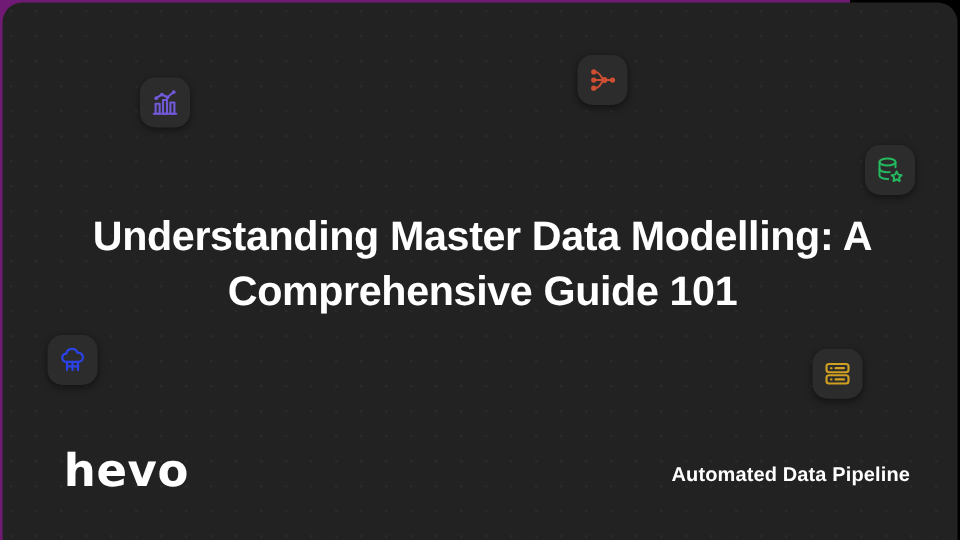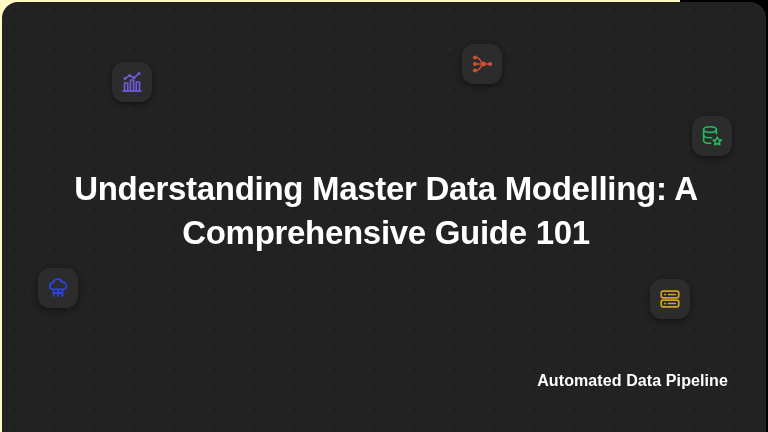--- a/index.html
+++ b/index.html
@@ -5,21 +5,21 @@
   * { margin:0; padding:0; box-sizing:border-box; }
   html, body {
     width:768px; height:432px;
     background:#000000;
     overflow:hidden;
     font-family:"Liberation Sans", sans-serif;
   }
   #stage {
     position:relative;
     width:680px; height:432px;
-    background:#fef9c3;
+    background:#701a75;
   }
   
   #panel {
     position:absolute;
     left:2px; top:2px;
     width:764px; height:430px;
     background:#222222;
     border-radius:16px 16px 0 0;
     overflow:hidden;
   }
@@ -156,15 +156,16 @@
           <circle cx="7" cy="7.5" r="0.95" fill="#cfa022" stroke="none"></circle>
           <circle cx="7" cy="16.5" r="0.95" fill="#cfa022" stroke="none"></circle>
           <path d="M10.4 7.5 H17.2"></path>
           <path d="M10.4 16.5 H17.2"></path>
         </svg>
       </span>
     </div>
 
     <h1 id="headline">Understanding Master Data Modelling: A Comprehensive Guide 101</h1>
 
+    <div id="logo">hevo</div>
     <div id="tagline">Automated Data Pipeline</div>
   </div>
 </div>
 
 </body></html>

